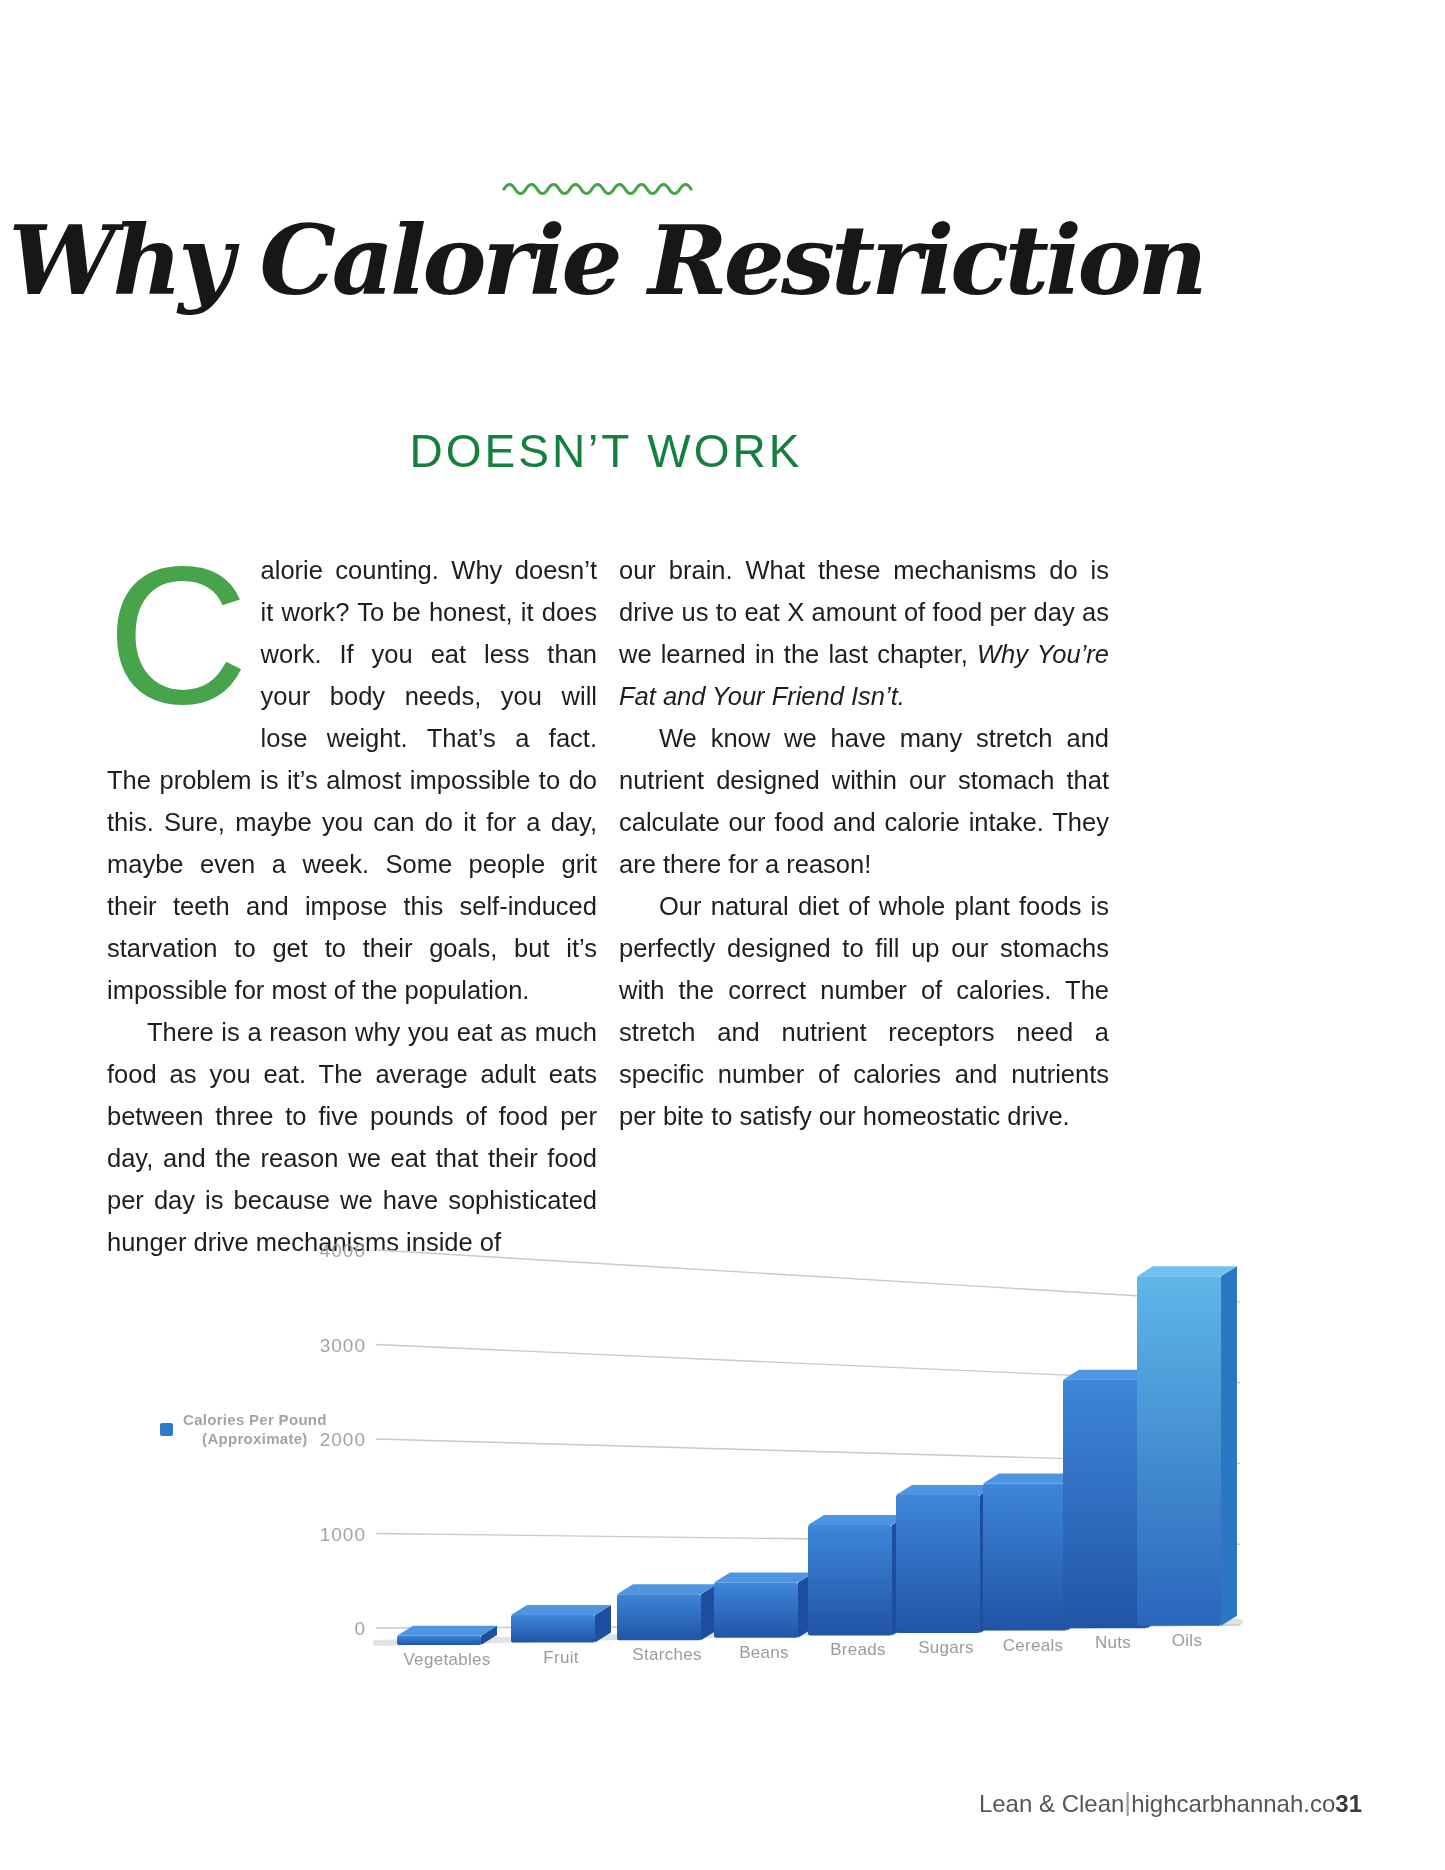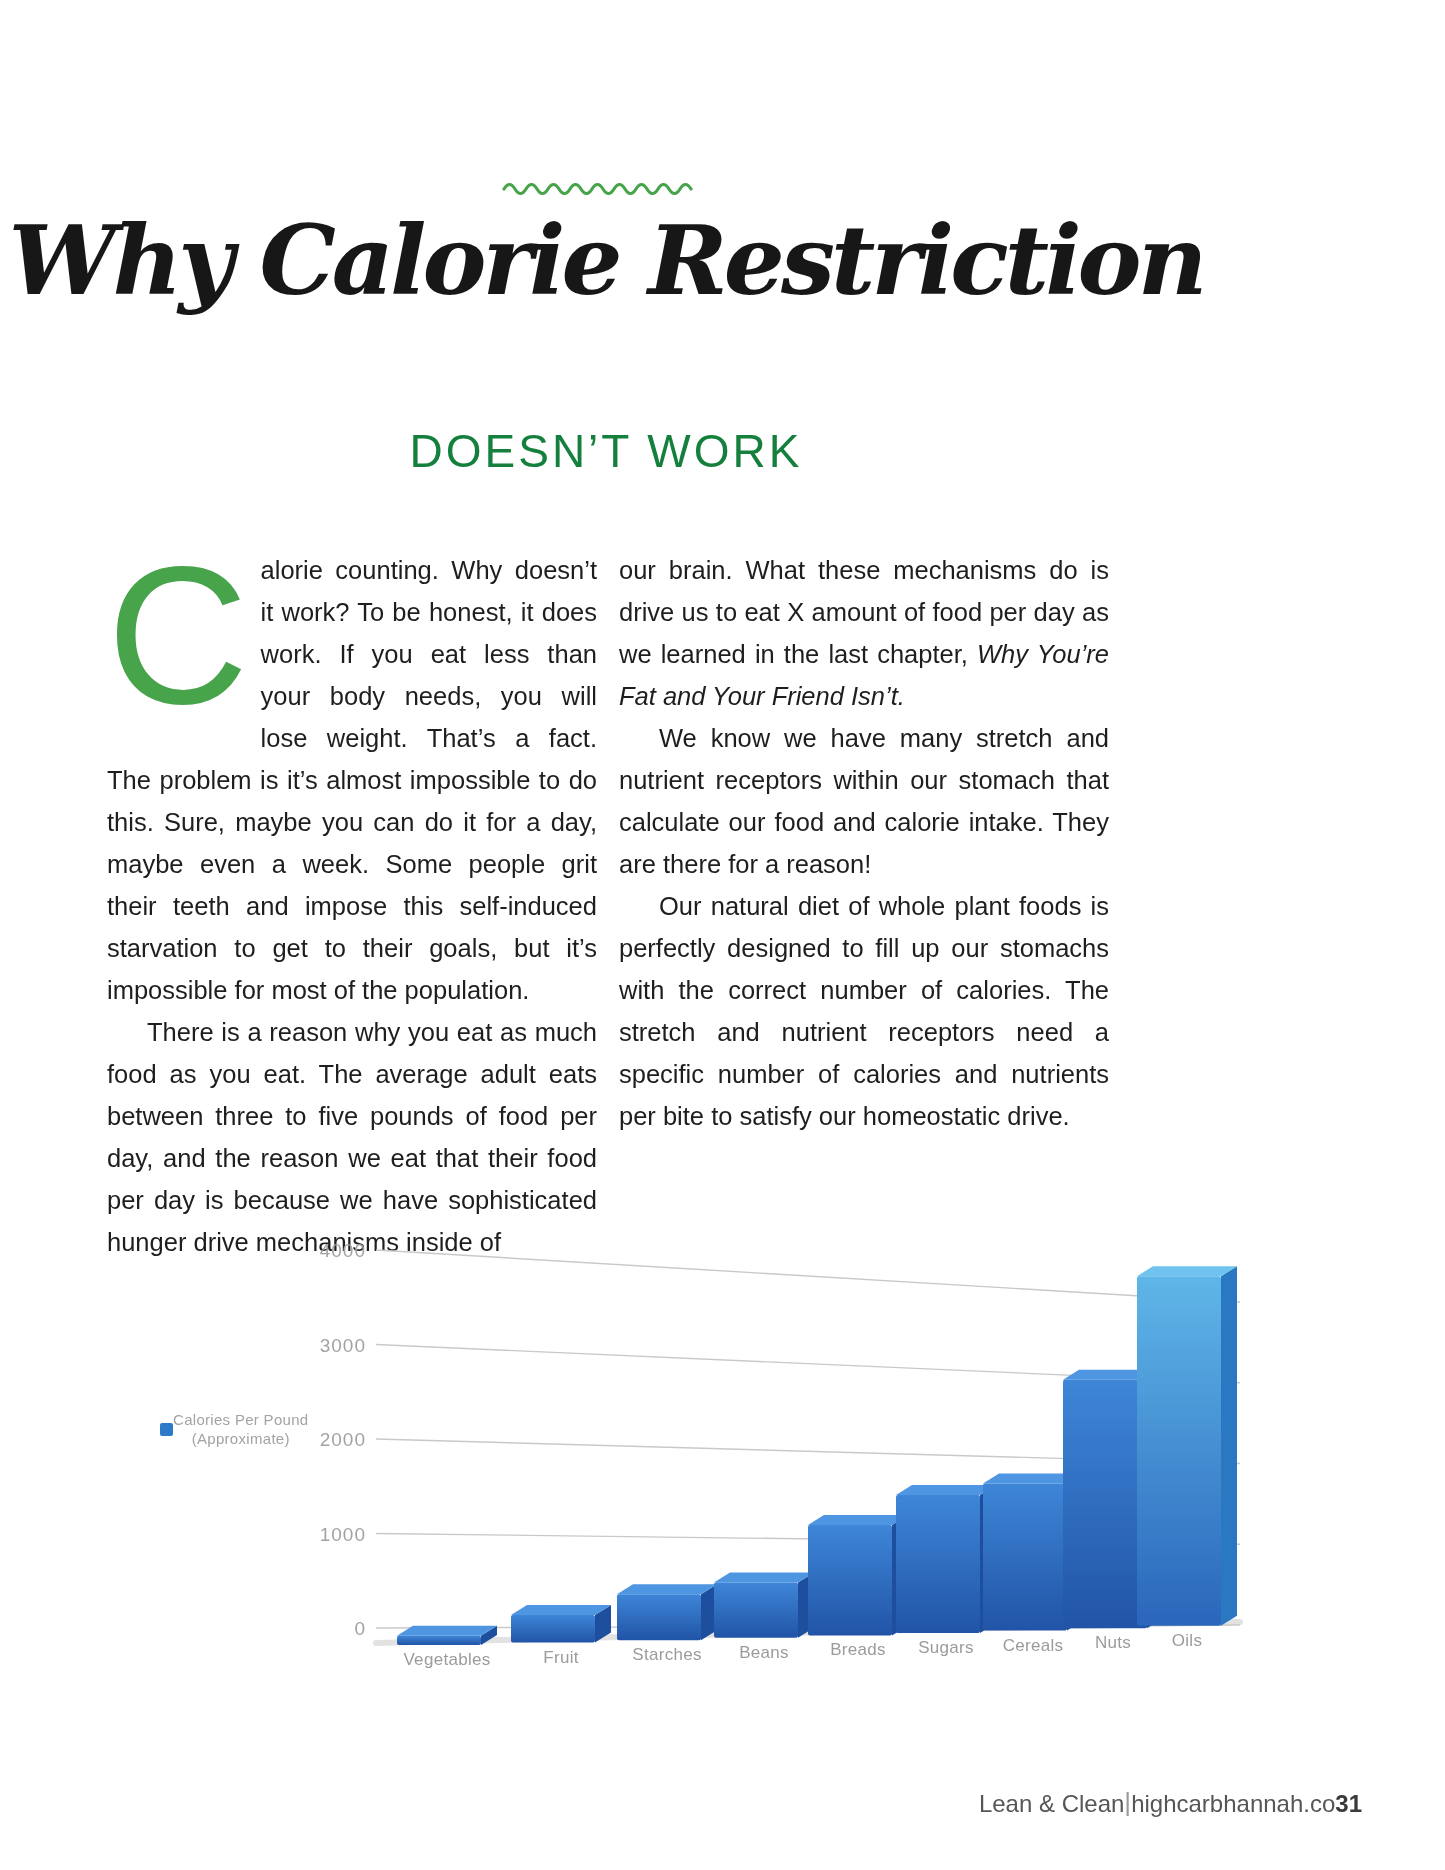--- a/index.html
+++ b/index.html
@@ -23,22 +23,22 @@
   }
   .col{width:490px;}
   .col p{margin:0;}
   .indent{text-indent:40px;}
   .dropcap{
     float:left;font-size:196px;line-height:0.85;height:168px;
     margin:4px 12px 0 0;font-weight:400;
   }
   em{font-style:italic;}
   .legend{
-    position:absolute;left:160px;top:1410px;display:flex;align-items:flex-start;
-    color:#a3a3a3;font-size:15px;line-height:19px;font-weight:400;letter-spacing:.3px;
+    position:absolute;left:160px;top:1410px;display:flex;align-items:flex-start;gap:10px;
+    color:#a3a3a3;font-size:15px;line-height:19px;font-weight:700;letter-spacing:.3px;
   }
   .legend-marker{width:13px;height:13px;margin-top:13px;border-radius:2px;display:inline-block;}
   .legend-text{text-align:center;}
   .chart-svg{position:absolute;left:0;top:0;width:1445px;height:1870px;}
   text.ytick{fill:#a3a3a3;font-size:19px;font-family:"Liberation Sans",sans-serif;font-weight:300;letter-spacing:1px;}
   text.cat{fill:#9b9b9b;font-size:17px;font-family:"Liberation Sans",sans-serif;font-weight:300;letter-spacing:.3px;}
   .footer{
     position:absolute;top:1788px;left:0;width:1362px;display:flex;justify-content:flex-end;
     align-items:baseline;font-size:24px;color:#565656;
   }
@@ -57,21 +57,21 @@
   <div class="title-script">Why Calorie Restriction</div>
   <div class="subtitle">DOESN’T WORK</div>
 
   <div class="columns">
     <div class="col">
       <p><span class="dropcap" id="dropcap" style="color: rgb(71, 164, 75);">C</span><span>alorie counting. Why doesn’t it work? To be honest, it does work. If you eat less than your body needs, you will lose weight. That’s a fact. The problem is it’s almost impossible to do this. Sure, maybe you can do it for a day, maybe even a week. Some people grit their teeth and impose this self-induced starvation to get to their goals, but it’s impossible for most of the population.</span></p>
       <p class="indent">There is a reason why you eat as much food as you eat. The average adult eats between three to five pounds of food per day, and the reason we eat that their food per day is because we have sophisticated hunger drive mechanisms inside of</p>
     </div>
     <div class="col">
       <p><span>our brain. What these mechanisms do is drive us to eat X amount of food per day as we learned in the last chapter, </span><em>Why You’re Fat and Your Friend Isn’t.</em></p>
-      <p class="indent">We know we have many stretch and nutrient receptors within our stomach that calculate our food and calorie intake. They are there for a reason!</p>
+      <p class="indent">We know we have many stretch and nutrient designed within our stomach that calculate our food and calorie intake. They are there for a reason!</p>
       <p class="indent">Our natural diet of whole plant foods is perfectly designed to fill up our stomachs with the correct number of calories. The stretch and nutrient receptors need a specific number of calories and nutrients per bite to satisfy our homeostatic drive.</p>
     </div>
   </div>
 
   <div class="legend">
     <span class="legend-marker" id="legend-marker" style="background: rgb(45, 122, 201);"></span>
     <span class="legend-text">
       <span>Calories Per Pound</span><br>
       <span>(Approximate)</span>
     </span>

